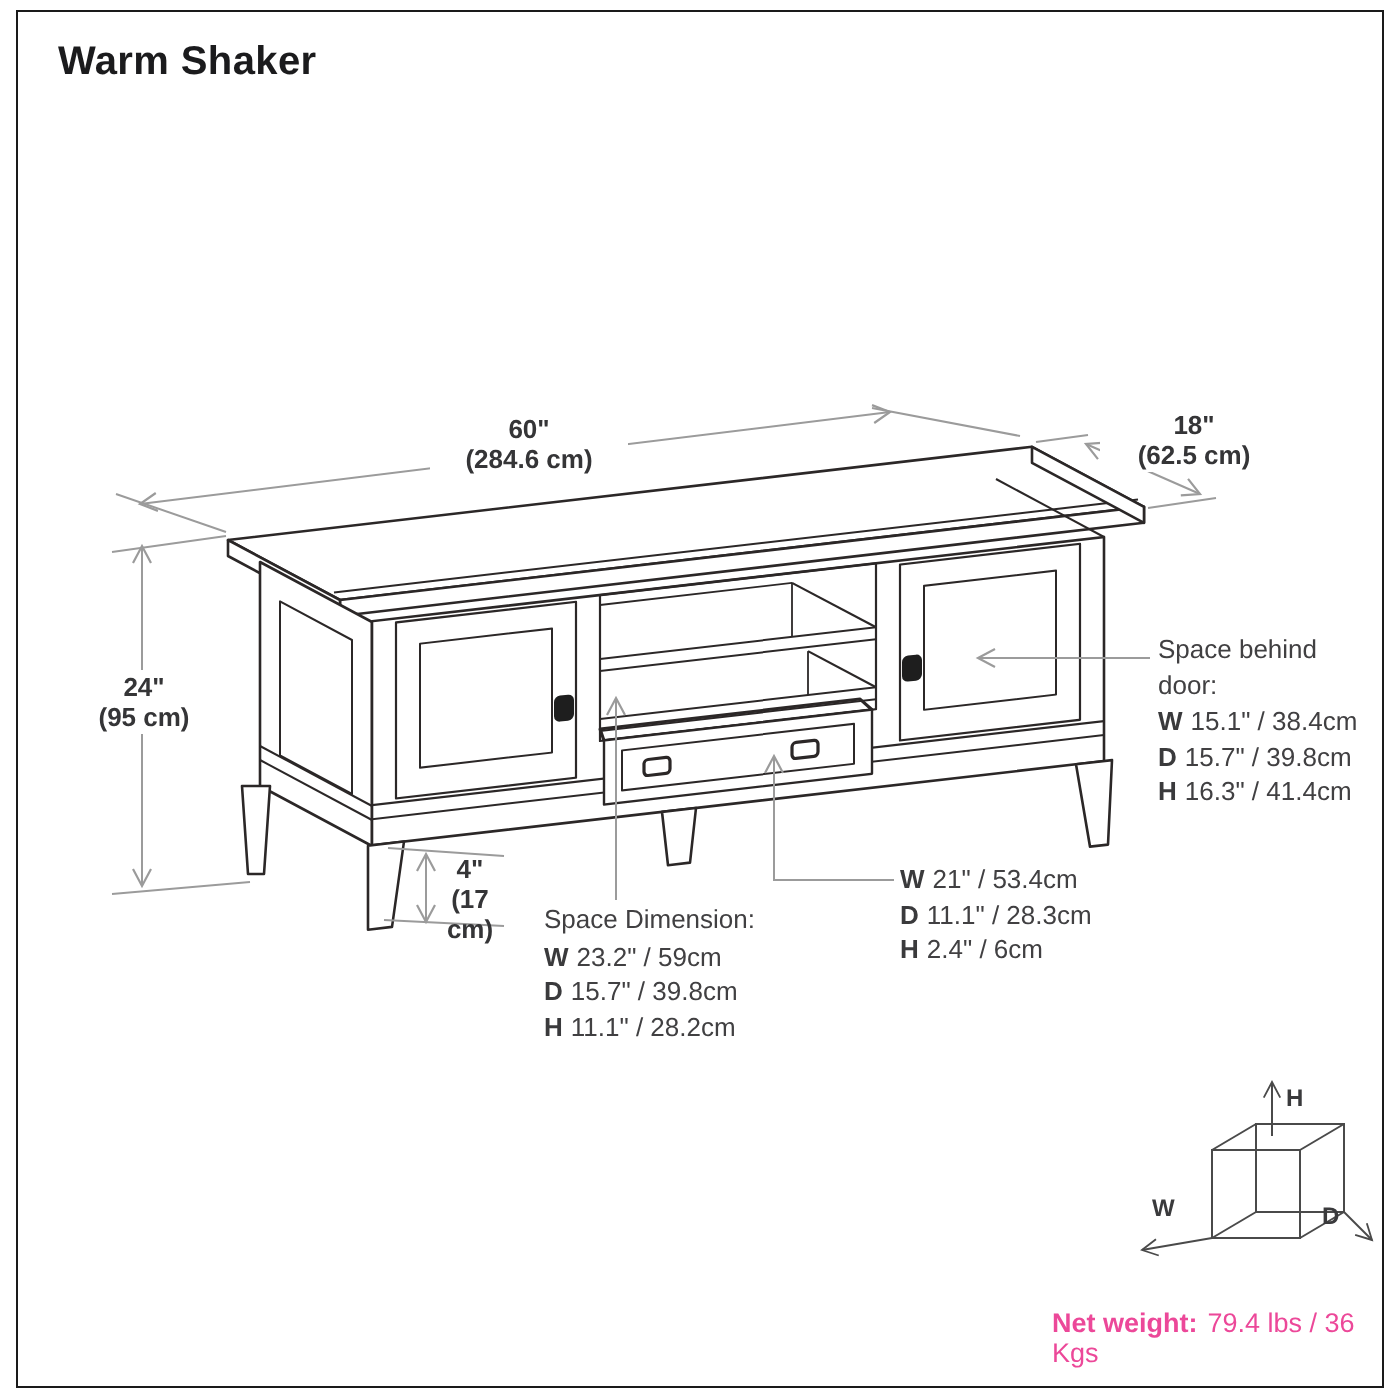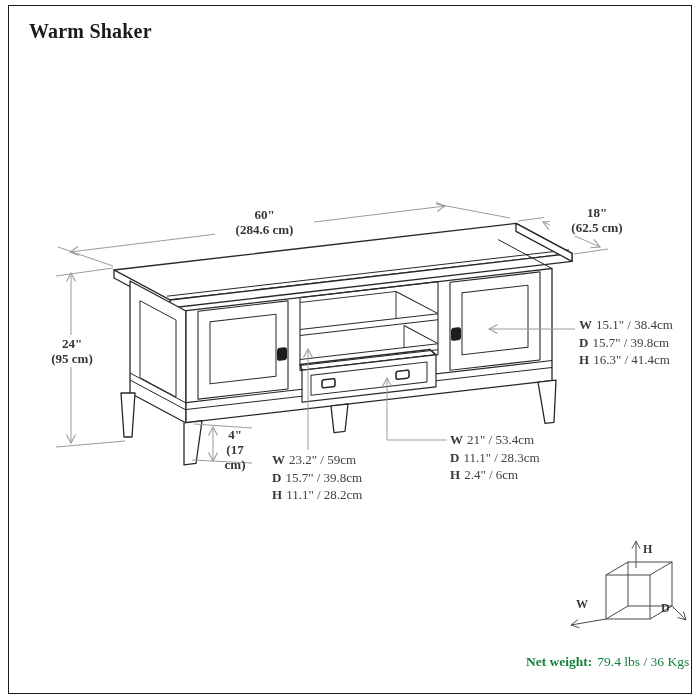--- a/index.html
+++ b/index.html
@@ -1,27 +1,27 @@
 <!DOCTYPE html>
 <html><head>
 <meta charset="utf-8">
 <style>
   html,body{margin:0;padding:0;background:#fff;}
   body{width:700px;height:700px;position:relative;font-family:"Liberation Sans",sans-serif;color:#414042;overflow:hidden;}
   #frame{position:absolute;left:8px;top:5px;width:682px;height:687px;border:1px solid #1a1a1a;}
   #stage{position:absolute;left:0;top:0;width:700px;height:700px;}
-  .abs{position:absolute;font-family:Liberation Serif, serif;}
+  .abs{position:absolute;}
   #title{left:29px;top:19px;font-size:20px;line-height:25px;font-weight:bold;color:#1b1b1d;letter-spacing:.2px;}
   .dim2{font-size:13px;line-height:15px;text-align:center;color:#353537;font-weight:bold;}
   .dim2 .metric{font-weight:bold;}
   .whitebg{background:#fff;padding:1px 2px;}
   .callout{font-size:13px;line-height:17.5px;color:#414042;}
   .callout .co-title{margin-bottom:1px;}
   .dim-letter{font-weight:bold;margin-right:4px;color:#3a3a3c;}
-  #net-weight{font-size:13.5px;color:#15803d;padding-left:12px;}
+  #net-weight{font-size:13.5px;color:#ec4899;padding-left:12px;}
   #net-weight .nw-label{font-weight:bold;margin-right:5px;}
   .axis-label{font-size:12px;font-weight:bold;color:#3a3a3c;}
   svg{position:absolute;left:0;top:0;}
 </style>
 </head>
 <body>
 
 <div id="frame"></div>
 
 <svg id="stage" width="700" height="700" viewBox="0 0 700 700">
@@ -147,26 +147,28 @@
   <div>24"</div>
   <div class="metric">(95 cm)</div>
 </div>
 
 <div class="abs dim2" style="left:215px;top:427px;width:40px;">
   <div>4"</div>
   <div class="metric">(17 cm)</div>
 </div>
 
 <div class="abs callout" style="left:579px;top:316px;width:112px;">
+  <div class="co-title">Space behind door:</div>
   <div><span class="dim-letter">W</span><span>15.1" / 38.4cm</span></div>
   <div><span class="dim-letter">D</span><span>15.7" / 39.8cm</span></div>
   <div><span class="dim-letter">H</span><span>16.3" / 41.4cm</span></div>
 </div>
 
 <div class="abs callout" style="left:272px;top:451px;width:120px;">
+  <div class="co-title">Space Dimension:</div>
   <div><span class="dim-letter">W</span><span>23.2" / 59cm</span></div>
   <div><span class="dim-letter">D</span><span>15.7" / 39.8cm</span></div>
   <div><span class="dim-letter">H</span><span>11.1" / 28.2cm</span></div>
 </div>
 
 <div class="abs callout" style="left:450px;top:431px;width:120px;">
   <div><span class="dim-letter">W</span><span>21" / 53.4cm</span></div>
   <div><span class="dim-letter">D</span><span>11.1" / 28.3cm</span></div>
   <div><span class="dim-letter">H</span><span>2.4" / 6cm</span></div>
 </div>

